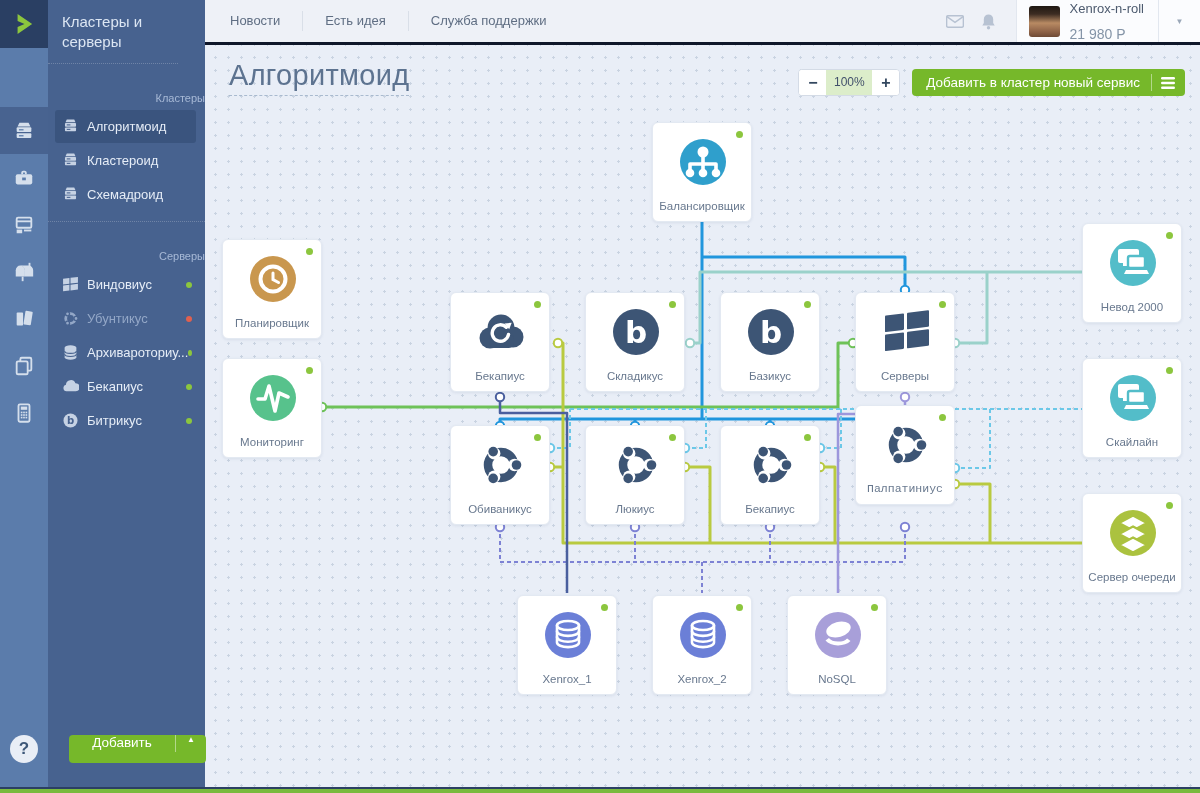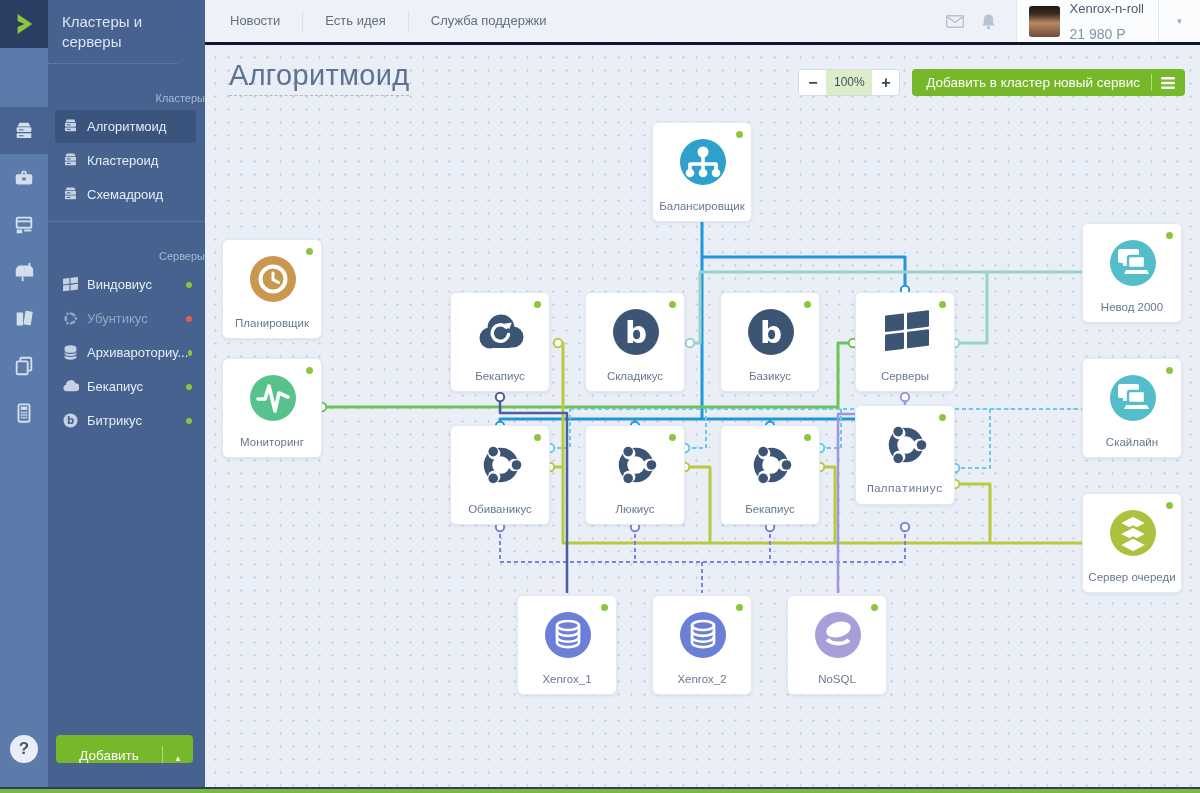--- a/index.html
+++ b/index.html
@@ -20,22 +20,22 @@
   .sb-title { color:#dce6f3; font-size:15px; line-height:1.3; padding:12px 10px 12px 14px; width:130px;
     border-bottom:1px dotted rgba(255,255,255,.22); }
   .sb-section-label { color:#a7b9d6; font-size:11px; margin:28px 0 6px 14px;text-align:right; }
   .sb-item { display:flex; align-items:center; height:33px; margin:1px 9px 1px 7px; padding-left:7px;
     color:#e6edf7; font-size:13px; border-radius:3px; cursor:pointer; white-space:nowrap; }
   .sb-item.selected { background:#3a547e; }
   .sb-item.dimmed .sb-item-label { color:#93a7c7; }
   .sb-item .mini-ico { width:17px; height:17px; margin-right:8px; flex:0 0 17px; }
   .sb-item .status-dot { width:6px; height:6px; border-radius:50%; margin-left:auto; margin-right:4px; }
   .sb-section.servers { border-top:1px dotted rgba(255,255,255,.22); margin-top:10px; }
-  .sb-add { position:absolute; left:8px; bottom:24px; width:137px; height:28px; background:#76b82a;
-    border:none; border-radius:4px; color:#fff; font-size:13.5px; display:flex; align-items:flex-end; cursor:pointer;
+  .sb-add { position:absolute; left:21px; bottom:24px; width:137px; height:28px; background:#76b82a;
+    border:none; border-radius:4px; color:#fff; font-size:13.5px; display:flex; align-items:flex-start; cursor:pointer;
     font-family:"Liberation Sans", sans-serif; }
   .sb-add .lbl { flex:1; text-align:center; }
   .sb-add .sep { width:1px; height:17px; background:rgba(255,255,255,.45); }
   .sb-add .caret { width:30px; font-size:8px; }
 
   
   .header { position:absolute; left:205px; right:0; top:0; height:45px; background:#eef1f7;
     border-bottom:3px solid #0f172a; display:flex; align-items:stretch; z-index:20; }
   .top-links { display:flex; align-items:center; padding-left:3px; }
   .top-link { color:#5f6e83; font-size:13px; padding:0 22px; height:20px; line-height:20px;

